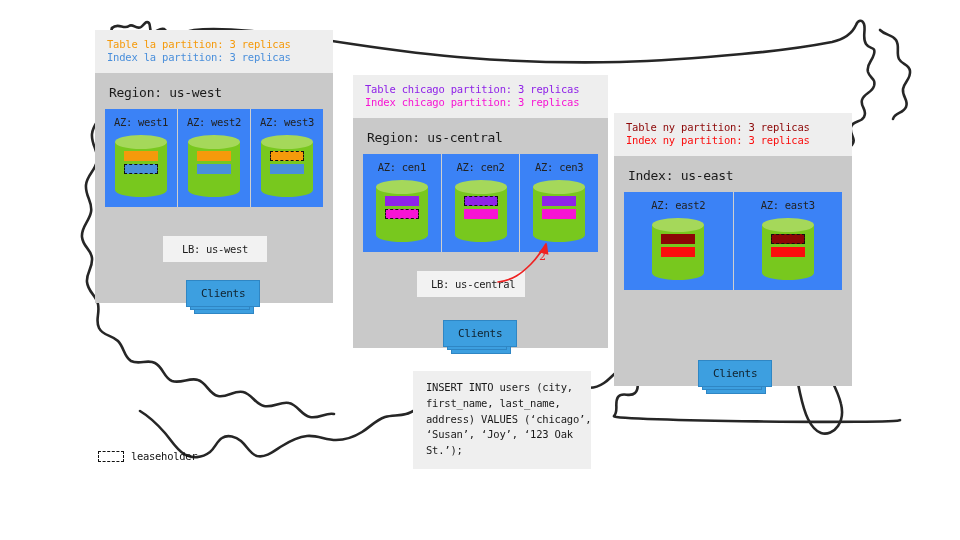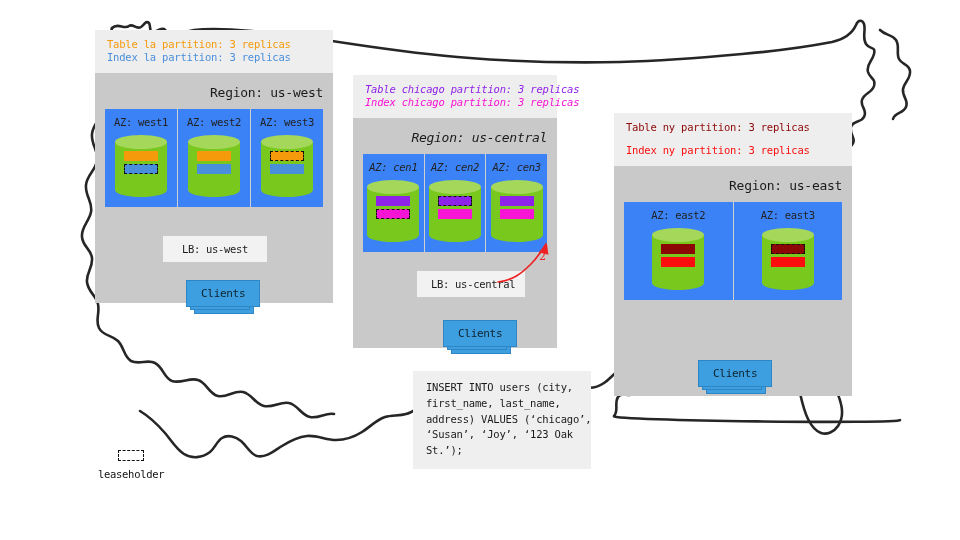--- a/index.html
+++ b/index.html
@@ -20,21 +20,21 @@
     background: #eeeeee;
     padding: 8px 10px 8px 12px;
     line-height: 1.28;
     font-size: 10.5px;
     letter-spacing: -0.2px;
   }
   .legend-line { white-space: pre; }
   .region-body { background: #c9c9c9; padding: 9px 10px 12px 10px; }
   .region-title {
     font-size: 13px; color: #1b1b1b; padding: 3px 0 9px 4px;
-    letter-spacing: -0.3px; white-space: pre; text-align: right;
+    letter-spacing: -0.3px; white-space: pre;
   }
   .az-strip {
     background: #3b82f6;
     display: flex;
   }
   .az-cell {
     flex: 1;
     padding: 7px 4px 10px 4px;
     text-align: center;
     border-right: 1px solid #cfcfcf;
@@ -255,21 +255,21 @@
   </div>
 
   <div class="lb-box" style="left:163px; top:236px; width:104px;">LB: us-west</div>
 
   <div class="clients-wrap" style="left:186px; top:280px;">
     <div class="stack-l" style="left:8px; top:8px; width:60px; height:26px;"></div>
     <div class="stack-l" style="left:4px; top:4px; width:60px; height:26px;"></div>
     <div class="clients-btn">Clients</div>
   </div>
 
-  <div class="region-panel" style="left:353px; top:75px; width:204px;font-style:italic;">
+  <div class="region-panel" style="left:353px; top:75px; width:255px;">
 
     <div class="legend-box">
       <div class="legend-line" style="color: rgb(143, 34, 232);">Table chicago partition: 3 replicas</div>
       <div class="legend-line" style="color: rgb(247, 20, 212);">Index chicago partition: 3 replicas</div>
     </div>
 
     <div class="region-body" style="height:230px;">
       <div class="region-title">Region: us-central</div>
 
       <div class="az-strip">
@@ -334,25 +334,25 @@
   <div class="sql-box" style="left:413px; top:371px; width:178px;">INSERT INTO users (city,
 first_name, last_name,
 address) VALUES (‘chicago’,
 ‘Susan’, ‘Joy’, ‘123 Oak
 St.’);</div>
 
   <div class="region-panel" style="left:614px; top:113px; width:238px;">
 
     <div class="legend-box">
       <div class="legend-line" style="color: rgb(140, 6, 6);">Table ny partition: 3 replicas</div>
-      <div class="legend-line" style="color: rgb(251, 13, 13); margin-top: 10px;">Index ny partition: 3 replicas</div>
+      <div class="legend-line" style="color: rgb(251, 13, 13);">Index ny partition: 3 replicas</div>
     </div>
 
     <div class="region-body" style="height:230px;">
-      <div class="region-title">Region: us-east</div>
+      <div class="region-title">Index: us-east</div>
 
       <div class="az-strip">
 
 
         <div class="az-cell">
           <div class="az-label">AZ: east2</div>
           <div class="cyl">
             <div class="cyl-bot"></div>
             <div class="cyl-body"></div>
             <div class="cyl-top"></div>
@@ -380,18 +380,18 @@
     </div>
   </div>
 
 
   <div class="clients-wrap" style="left:698px; top:360px;">
     <div class="stack-l" style="left:8px; top:8px; width:60px; height:26px;"></div>
     <div class="stack-l" style="left:4px; top:4px; width:60px; height:26px;"></div>
     <div class="clients-btn">Clients</div>
   </div>
 
-  <div class="key" style="left:98px; top:450px;flex-direction:column;">
+  <div class="key" style="left:98px; top:450px;">
     <div class="key-swatch"></div>
     <div class="key-label">leaseholder</div>
   </div>
 
 </div>
 
 </body></html>

